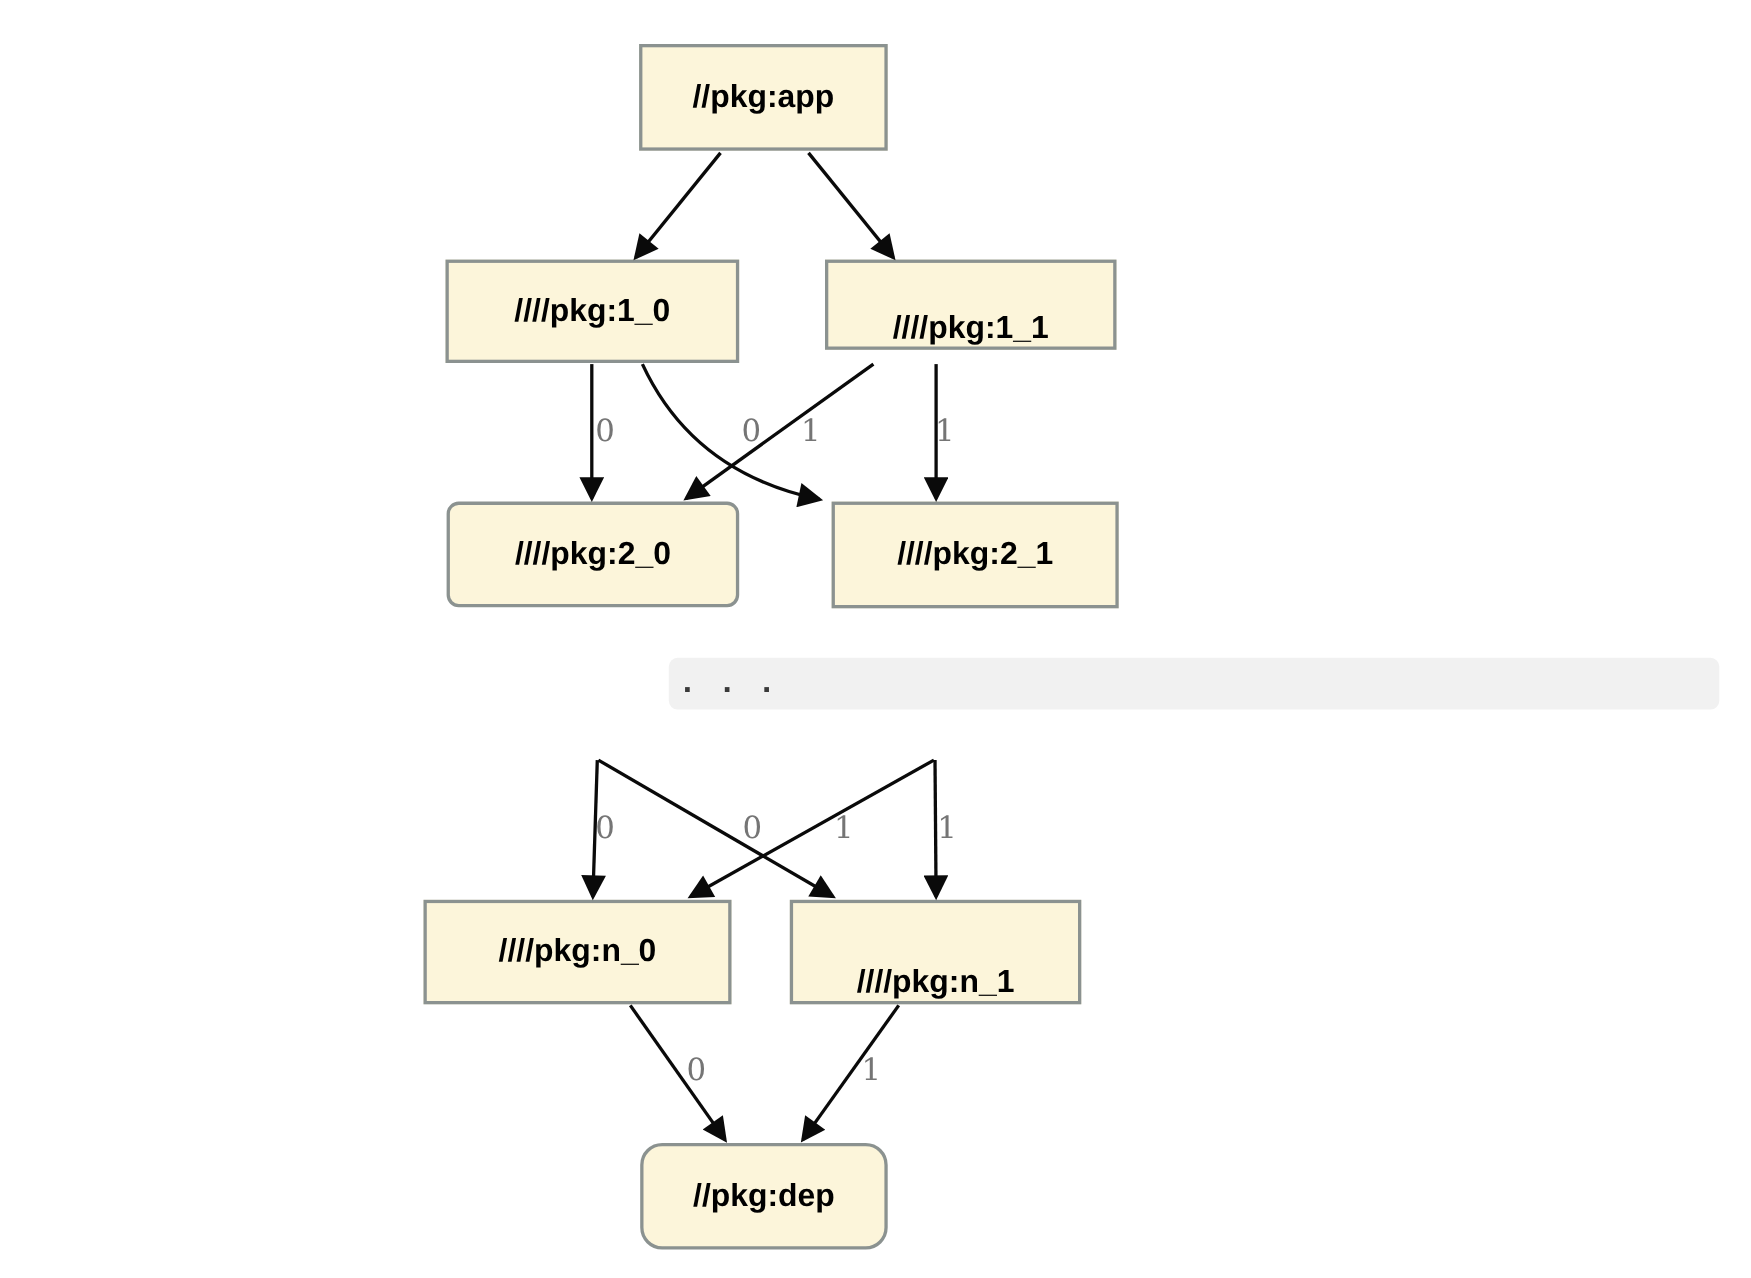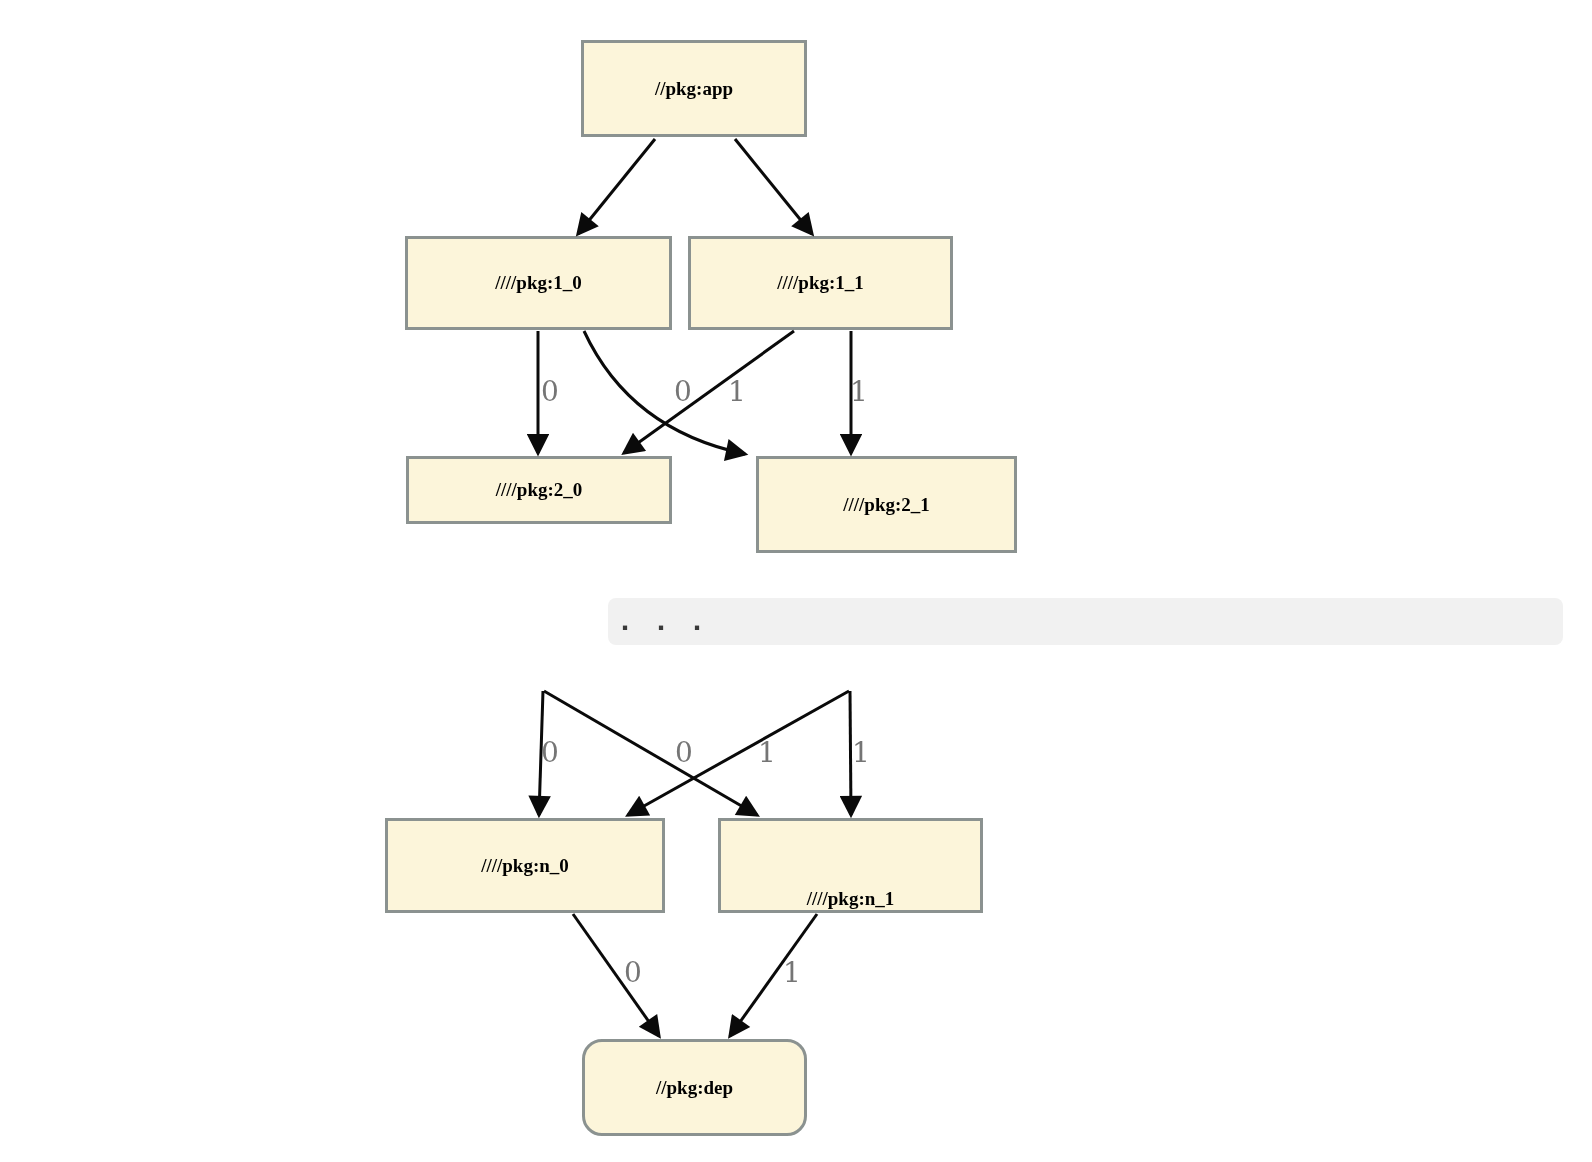--- a/index.html
+++ b/index.html
@@ -18,23 +18,23 @@
   .node {
     position: absolute;
     box-sizing: border-box;
     background: var(--node-fill, #fcf5da);
     border: 3px solid var(--node-border, #8b9290);
     display: flex;
     align-items: center;
     justify-content: center;
   }
   .node-label {
-    font-family: Liberation Serif, serif;
+    font-family: Liberation Sans, sans-serif;
     font-weight: bold;
-    font-size: 19px;
+    font-size: 29px;
     color: var(--node-text, #000000);
     white-space: pre;
   }
   #band {
     position: absolute;
     background: var(--band-bg, #f1f1f1);
     border-radius: 8px;
     display: flex;
     align-items: center;
   }
@@ -68,24 +68,24 @@
 <body>
 
 <div id="stage" style="--page-bg: #ffffff; --node-fill: #fcf5da; --node-border: #8b9290; --node-text: #000000; --edge-color: #0a0a0a; --edge-label-color: #757575; --band-bg: #f1f1f1; --band-text: #3a3a3a;">
   <div id="nodes">
       <div class="node" style="left: 581px; top: 40px; width: 226px; height: 97px;">
         <span class="node-label">//pkg:app</span>
       </div>
       <div class="node" style="left: 405px; top: 236px; width: 267px; height: 94px;">
         <span class="node-label">////pkg:1_0</span>
       </div>
-      <div class="node" style="left: 688px; top: 236px; width: 265px; height: 94px;">
+      <div class="node" style="left: 750px; top: 236px; width: 265px; height: 82px; align-items: flex-end;">
         <span class="node-label">////pkg:1_1</span>
       </div>
-      <div class="node" style="left: 406px; top: 456px; width: 266px; height: 68px;">
+      <div class="node" style="left: 406px; top: 456px; width: 266px; height: 96px; border-radius: 11px;">
         <span class="node-label">////pkg:2_0</span>
       </div>
       <div class="node" style="left: 756px; top: 456px; width: 261px; height: 97px;">
         <span class="node-label">////pkg:2_1</span>
       </div>
       <div class="node" style="left: 385px; top: 818px; width: 280px; height: 95px;">
         <span class="node-label">////pkg:n_0</span>
       </div>
       <div class="node" style="left: 718px; top: 818px; width: 265px; height: 95px; align-items: flex-end;">
         <span class="node-label">////pkg:n_1</span>

